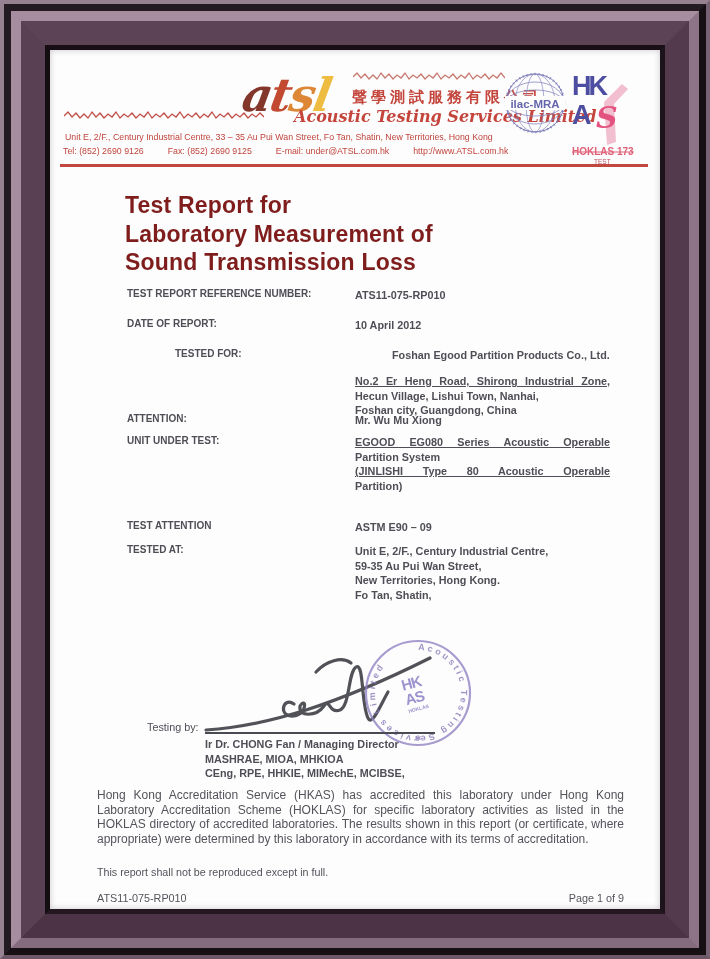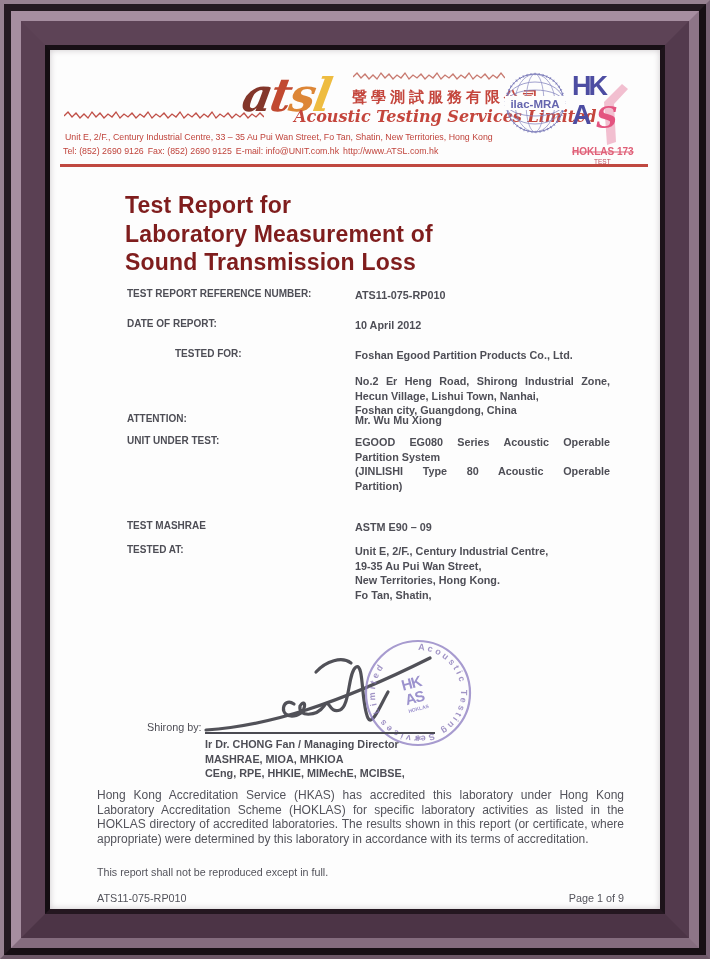--- a/index.html
+++ b/index.html
@@ -35,30 +35,30 @@
   .abs { position: absolute; }
 
   
   .logo-word { font-style: italic; font-weight: 900; font-size: 46px; line-height: 1;
     transform: skewX(-10deg); letter-spacing: -2px; font-family: "DejaVu Serif", serif; }
   .lg-a { color: #83362a; } .lg-t { color: #c14a31; } .lg-s { color: #dd8636; } .lg-l { color: #eebc40; }
   .company-cn { font-size: 15px; font-weight: bold; letter-spacing: 4px; color: #c4453c; white-space: nowrap; }
   .company-en { font-size: 16px; font-weight: bold; font-style: italic; color: #c4453c;
     font-family: "DejaVu Serif", serif; white-space: nowrap; }
   .addr-line { font-size: 8.8px; color: #c0443c; white-space: nowrap; }
-  .contact-row { display: flex; gap: 4px; }
+  .contact-row { display: flex; gap: 24px; }
   .red-rule { background: #c04840; height: 2.5px; }
 
   
   .doc-title { font-size: 23px; font-weight: bold; color: #7f1d1d; line-height: 28.5px; letter-spacing: .2px; }
 
   
   .flabel { position: absolute; left: 77px; font-size: 10px; font-weight: bold; white-space: nowrap; }
   .fvalue { position: absolute; left: 305px; width: 255px; font-size: 10.8px; font-weight: bold; line-height: 14.5px; }
-  .just { text-align: justify; text-align-last: justify; }
+  .just { text-align: justify; text-align-last: justify; text-decoration: underline; }
 
   
   .sig-line { background: #4a4a52; height: 1.8px; }
   .approver { font-size: 10.8px; font-weight: bold; line-height: 14.5px; }
   .foot-par { font-size: 12px; line-height: 14.6px; color: #53535b; text-align: justify; }
   .foot-note { font-size: 10.7px; color: #53535b; }
   .foot-row { display: flex; justify-content: space-between; font-size: 10.8px; color: #53535b; }
 </style>
 </head>
 <body>
@@ -80,21 +80,21 @@
       <div class="abs logo-word" style="left:193px; top:22px;">
         <span class="lg-a">a</span><span class="lg-t">t</span><span class="lg-s">s</span><span class="lg-l">l</span>
       </div>
       <div class="abs company-cn" style="left:302px; top:38px;">聲學測試服務有限公司</div>
       <div class="abs company-en" style="left:244px; top:57px;">Acoustic Testing Services Limited</div>
 
       <div class="abs addr-line" style="left:15px; top:82px;">Unit E, 2/F., Century Industrial Centre, 33 – 35 Au Pui Wan Street, Fo Tan, Shatin, New Territories, Hong Kong</div>
       <div class="abs addr-line contact-row" style="left:13px; top:96px;">
         <span>Tel: (852) 2690 9126</span>
         <span>Fax: (852) 2690 9125</span>
-        <span>E-mail: info@UNIT.com.hk</span>
+        <span>E-mail: under@ATSL.com.hk</span>
         <span>http://www.ATSL.com.hk</span>
       </div>
 
       <svg class="abs" style="left:453px; top:21px;" width="64" height="64" viewBox="0 0 64 64">
         <circle cx="32" cy="32" r="29" fill="none" stroke="#7878b8" stroke-width="1"></circle>
         <circle cx="32" cy="32" r="29" fill="none" stroke="#7878b8" stroke-width="2.5" stroke-dasharray="1 3" opacity=".8"></circle>
         <ellipse cx="32" cy="32" rx="29" ry="21" fill="none" stroke="#8888c0" stroke-width=".8"></ellipse>
         <ellipse cx="32" cy="32" rx="29" ry="13" fill="none" stroke="#8888c0" stroke-width=".8"></ellipse>
         <ellipse cx="32" cy="32" rx="20" ry="29" fill="none" stroke="#8888c0" stroke-width=".7"></ellipse>
         <ellipse cx="32" cy="32" rx="9" ry="29" fill="none" stroke="#8888c0" stroke-width=".7"></ellipse>
@@ -119,46 +119,46 @@
         <div>Sound Transmission Loss</div>
       </div>
 
       <div class="flabel" style="top:238px;">TEST REPORT REFERENCE NUMBER:</div>
       <div class="fvalue" style="top:238px;">ATS11-075-RP010</div>
 
       <div class="flabel" style="top:268px;">DATE OF REPORT:</div>
       <div class="fvalue" style="top:268px;">10 April 2012</div>
 
       <div class="flabel" style="top:298px;margin-left:48px;">TESTED FOR:</div>
-      <div class="fvalue" style="top:298px;">Foshan Egood Partition Products Co., Ltd.</div>
+      <div class="fvalue" style="top:298px;margin-left:37px;">Foshan Egood Partition Products Co., Ltd.</div>
 
       <div class="fvalue" style="top:324px;">
         <div class="just">No.2 Er Heng Road, Shirong Industrial Zone,</div>
         <div>Hecun Village, Lishui Town, Nanhai,</div>
         <div>Foshan city, Guangdong, China</div>
       </div>
 
       <div class="flabel" style="top:363px;">ATTENTION:</div>
       <div class="fvalue" style="top:363px;">Mr. Wu Mu Xiong</div>
 
       <div class="flabel" style="top:385px;">UNIT UNDER TEST:</div>
       <div class="fvalue" style="top:385px;">
         <div class="just">EGOOD EG080 Series Acoustic Operable</div>
         <div>Partition System</div>
         <div class="just">(JINLISHI Type 80 Acoustic Operable</div>
         <div>Partition)</div>
       </div>
 
-      <div class="flabel" style="top:470px;">TEST MASHRAE</div>
+      <div class="flabel" style="top:470px;">TEST ATTENTION</div>
       <div class="fvalue" style="top:470px;">ASTM E90 – 09</div>
 
       <div class="flabel" style="top:494px;">TESTED AT:</div>
       <div class="fvalue" style="top:494px;">
         <div>Unit E, 2/F., Century Industrial Centre,</div>
-        <div>19-35 Au Pui Wan Street,</div>
+        <div>59-35 Au Pui Wan Street,</div>
         <div>New Territories, Hong Kong.</div>
         <div>Fo Tan, Shatin,</div>
       </div>
 
       <svg class="abs" style="left:148px; top:592px;" width="245" height="95" viewBox="0 0 245 95">
         <g fill="none" stroke="#43434b" stroke-width="3.2" stroke-linecap="round" opacity=".92">
           <path d="M8,88 C70,84 140,62 232,16"></path>
           <path d="M96,62 C84,54 80,76 96,74 C110,72 108,54 102,64 C100,75 118,75 126,64 C132,55 130,72 142,68 C152,64 150,30 158,25 C166,20 163,62 170,76 C174,85 183,62 190,50"></path>
           <path d="M118,30 C128,19 144,14 153,21"></path>
         </g>
@@ -175,21 +175,21 @@
           </text>
           <text x="58" y="106" text-anchor="middle" font-size="8" fill="#8a7ab8">✱</text>
           <g transform="rotate(-15 58 58)">
             <text x="44" y="52" font-family="Liberation Sans, sans-serif" font-size="15" font-weight="900" letter-spacing="-1" fill="#8478c2">HK</text>
             <text x="44" y="67" font-family="Liberation Sans, sans-serif" font-size="15" font-weight="900" letter-spacing="-1" fill="#8478c2">AS</text>
             <text x="44" y="75" font-family="Liberation Sans, sans-serif" font-size="5" font-weight="bold" fill="#8478c2">HOKLAS</text>
           </g>
         </g>
       </svg>
 
-      <div class="abs approver" style="left:97px; top:670px; font-weight:normal;">Shirong by:</div>
+      <div class="abs approver" style="left:97px; top:670px; font-weight:normal;">Testing by:</div>
       <div class="abs sig-line" style="left:155px; top:682px; width:230px;"></div>
       <div class="abs approver" style="left:155px; top:687px;">
         <div>Ir Dr. CHONG Fan / Managing Director</div>
         <div>MASHRAE, MIOA, MHKIOA</div>
         <div>CEng, RPE, HHKIE, MIMechE, MCIBSE,</div>
       </div>
 
       <div class="abs foot-par" style="left:47px; top:738px; width:527px;">Hong Kong Accreditation Service (HKAS) has accredited this laboratory under Hong Kong Laboratory Accreditation Scheme (HOKLAS) for specific laboratory activities as listed in the HOKLAS directory of accredited laboratories. The results shown in this report (or certificate, where appropriate) were determined by this laboratory in accordance with its terms of accreditation.</div>
       <div class="abs foot-note" style="left:47px; top:816px;">This report shall not be reproduced except in full.</div>
       <div class="abs foot-row" style="left:47px; top:842px; width:527px;">

